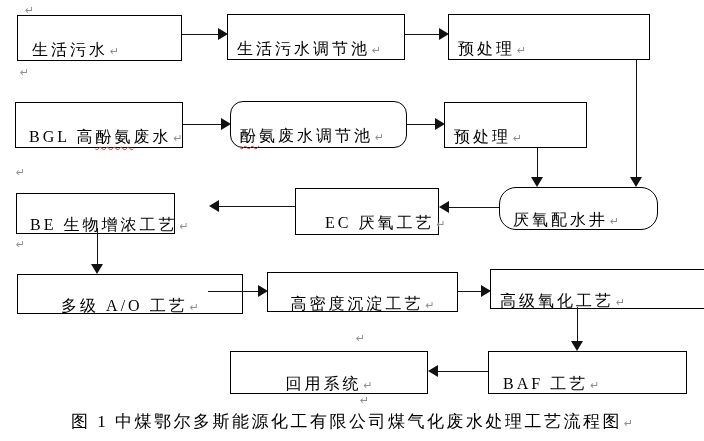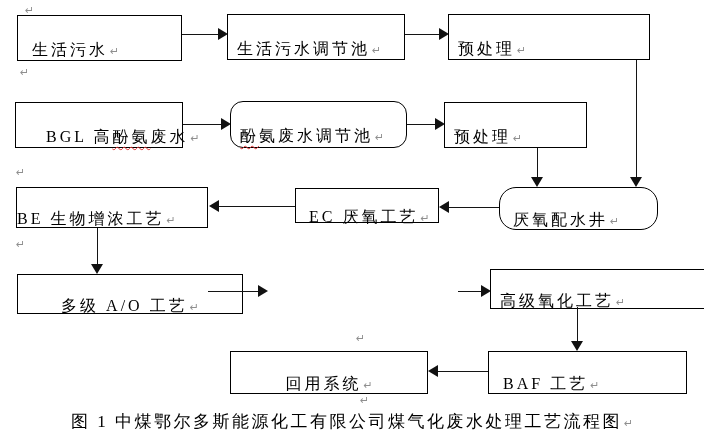--- a/index.html
+++ b/index.html
@@ -84,53 +84,56 @@
   </div>
   <div class="hl r" style="left:182px;top:34px;width:36px;"></div>
   <div class="box" style="left:227px;top:14px;width:178px;height:46px;padding-left:9px;">
     <span class="lbl"><span>生活污水调节池</span><span class="pmark">↵</span></span>
   </div>
   <div class="hl r" style="left:405px;top:34px;width:34px;"></div>
   <div class="box" style="left:448px;top:14px;width:202px;height:46px;padding-left:9px;">
     <span class="lbl"><span>预处理</span><span class="pmark">↵</span></span>
   </div>
 
-  <div class="box" style="left:15px;top:102px;width:168px;height:46px;padding-left:30px;">
+  <div class="box" style="left:15px;top:102px;width:168px;height:46px;padding-left:13px;">
     <span class="lbl"><span>BGL 高</span><span class="wavy">酚氨</span><span>废水</span><span class="pmark">↵</span></span>
   </div>
   <div class="hl r" style="left:183px;top:124px;width:38px;"></div>
   <div class="box" style="left:230px;top:101px;width:177px;height:47px;padding-left:9px;border-radius:13px;">
     <span class="lbl"><span></span><span class="wavy">酚</span><span>氨废水调节池</span><span class="pmark">↵</span></span>
   </div>
   <div class="hl r" style="left:407px;top:124px;width:28px;"></div>
   <div class="box" style="left:444px;top:102px;width:143px;height:46px;padding-left:9px;">
     <span class="lbl"><span>预处理</span><span class="pmark">↵</span></span>
   </div>
 
   <div class="vl d" style="left:537px;top:148px;height:29px;"></div>
   <div class="vl d" style="left:636px;top:60px;height:117px;"></div>
 
-  <div class="box" style="left:16px;top:187px;width:192px;height:41px;">
+  <div class="box" style="left:16px;top:193px;width:159px;height:41px;padding-left:13px;">
     <span class="lbl"><span>BE 生物增浓工艺</span><span class="pmark">↵</span></span>
   </div>
   <div class="hl l" style="left:219px;top:206px;width:76px;"></div>
-  <div class="box" style="left:295px;top:188px;width:144px;height:35px;padding-left:13px;">
+  <div class="box" style="left:295px;top:188px;width:144px;height:47px;padding-left:29px;">
     <span class="lbl"><span>EC 厌氧工艺</span><span class="pmark">↵</span></span>
   </div>
   <div class="hl l" style="left:449px;top:207px;width:50px;"></div>
   <div class="box" style="left:499px;top:187px;width:159px;height:43px;padding-left:13px;border-radius:17px;">
     <span class="lbl"><span>厌氧配水井</span><span class="pmark">↵</span></span>
   </div>
 
   <div class="vl d" style="left:97px;top:228px;height:36px;"></div>
 
   <div class="box center" style="left:17px;top:274px;width:226px;height:40px;">
     <span class="lbl"><span>多级 A/O 工艺</span><span class="pmark">↵</span></span>
   </div>
   <div class="hl r" style="left:208px;top:291px;width:50px;"></div>
+  <div class="box center" style="left:267px;top:272px;width:191px;height:40px;">
+    <span class="lbl"><span>高密度沉淀工艺</span><span class="pmark">↵</span></span>
+  </div>
   <div class="hl r" style="left:458px;top:291px;width:23px;"></div>
   <div class="box" style="left:490px;top:269px;width:236px;height:40px;padding-left:9px;">
     <span class="lbl"><span>高级氧化工艺</span><span class="pmark">↵</span></span>
   </div>
 
   <div class="vl d" style="left:577px;top:307px;height:34px;"></div>
 
   <div class="box center" style="left:230px;top:351px;width:198px;height:43px;">
     <span class="lbl"><span>回用系统</span><span class="pmark">↵</span></span>
   </div>

